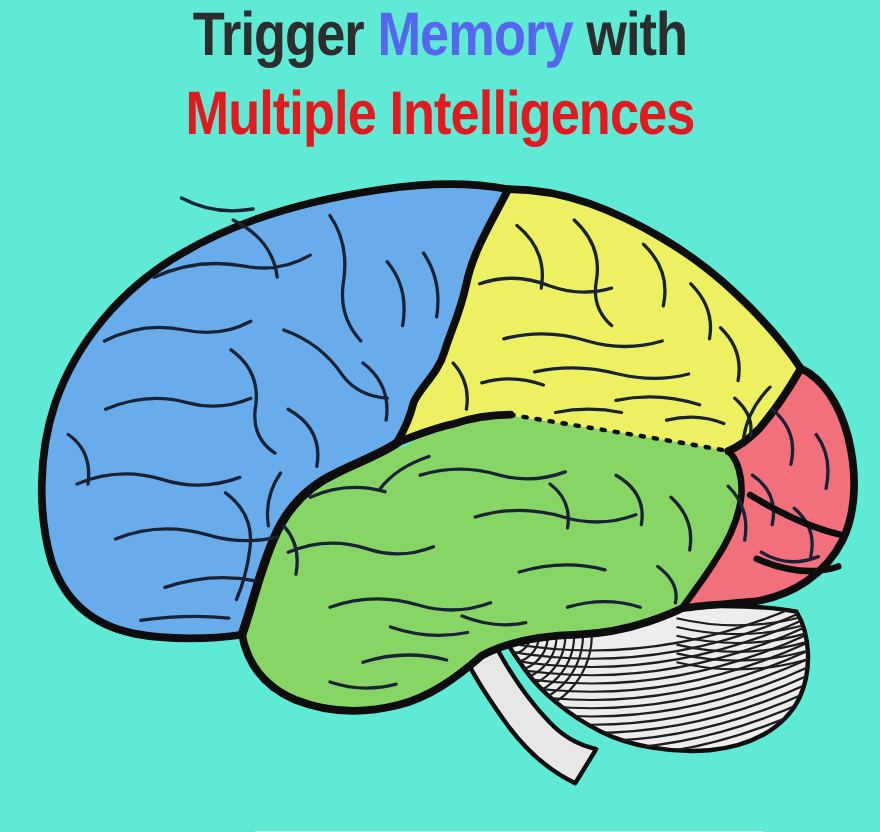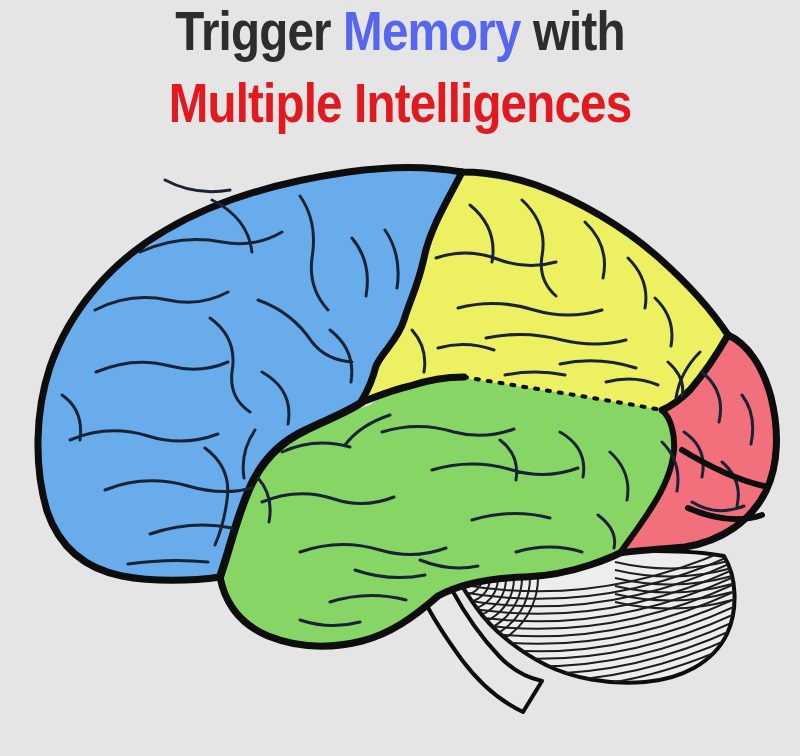--- a/index.html
+++ b/index.html
@@ -1,17 +1,17 @@
 <!DOCTYPE html>
 <html><head>
 <meta charset="utf-8">
 <style>
   html,body{margin:0;padding:0;background:#ffffff;}
   .canvas{
-    position:relative;width:800px;height:756px;background:#e5e5e5;
+    position:relative;width:800px;height:756px;background:#5eead4;
     overflow:hidden;font-family:"Liberation Sans",sans-serif;
   }
   .title{position:absolute;top:0;left:0;width:800px;text-align:center;}
   .title h1{
     margin:0;font-size:56px;line-height:62px;font-weight:700;
     letter-spacing:-1px;transform:scaleX(0.85);transform-origin:center;
     white-space:nowrap;
   }
   .title h1.line2{margin-top:10px;}
   .brain-svg{position:absolute;left:0;top:0;width:800px;height:756px;}

